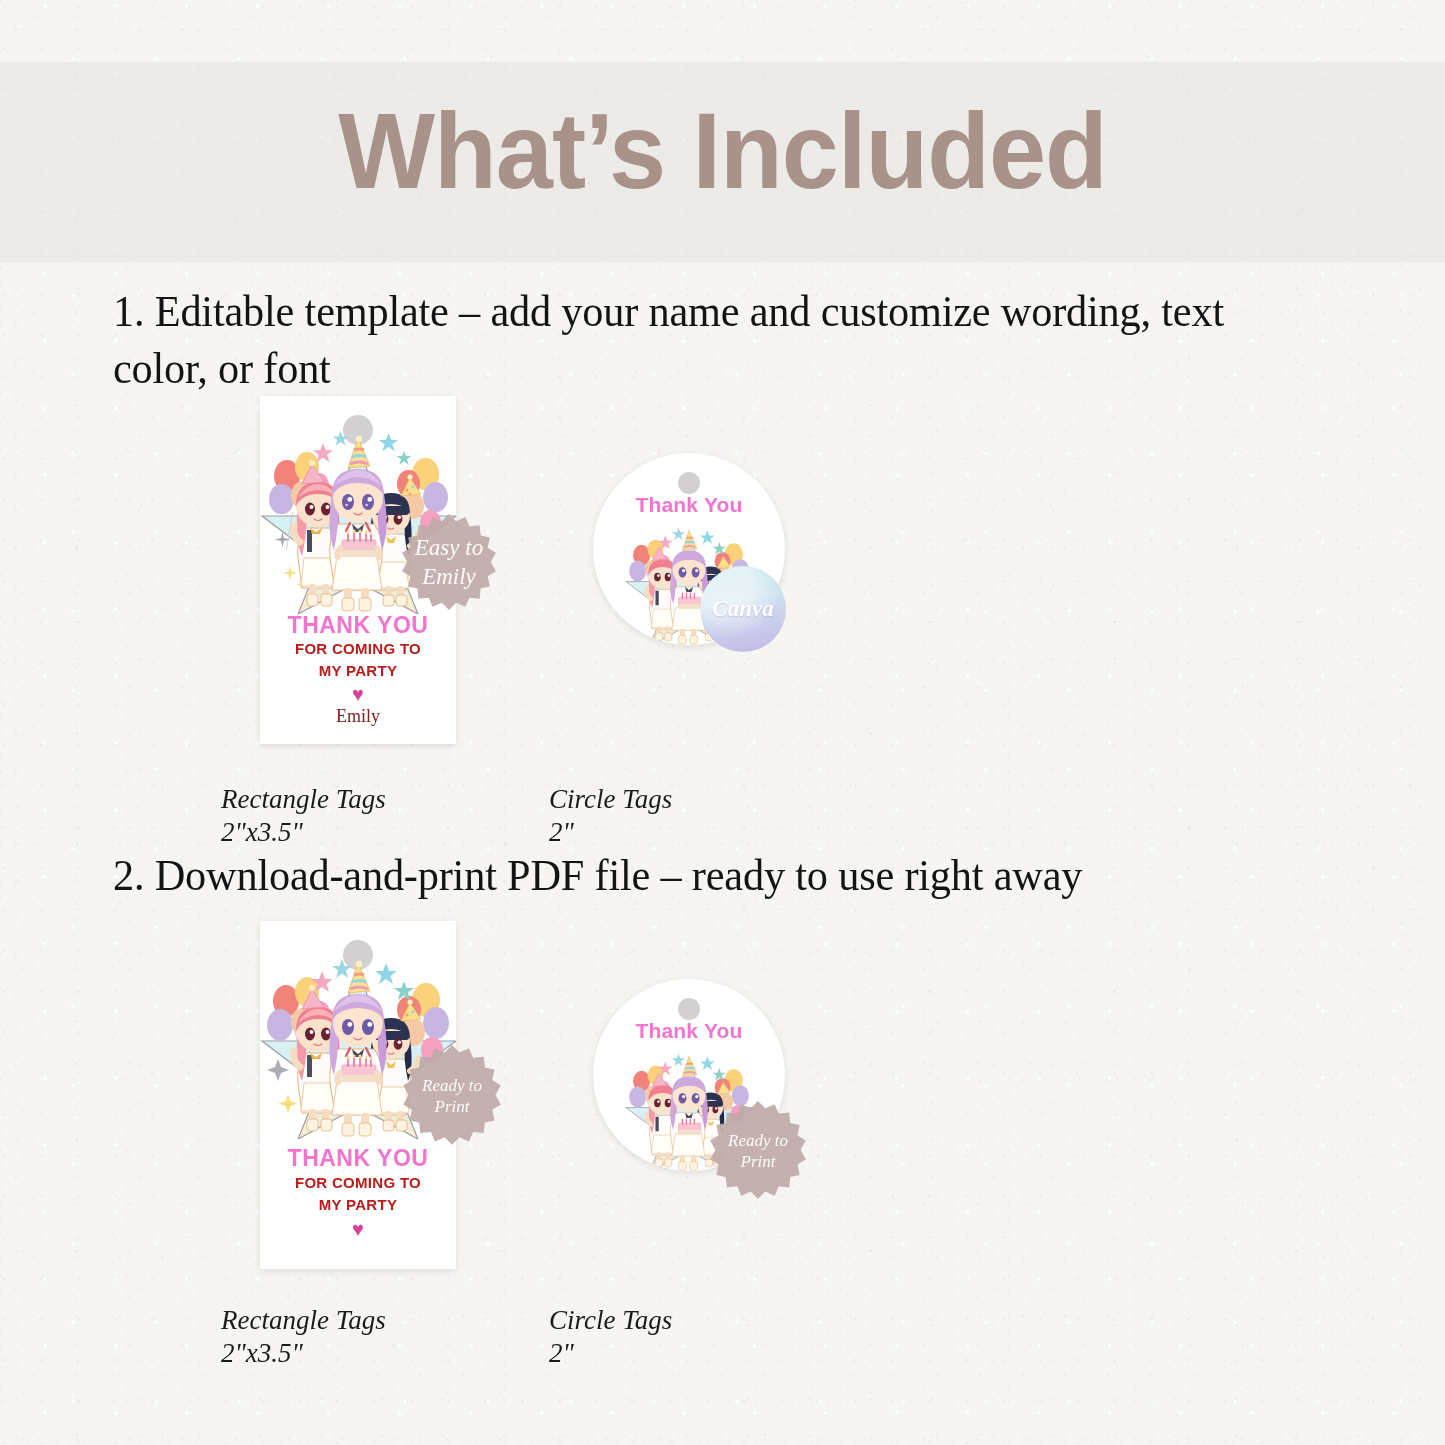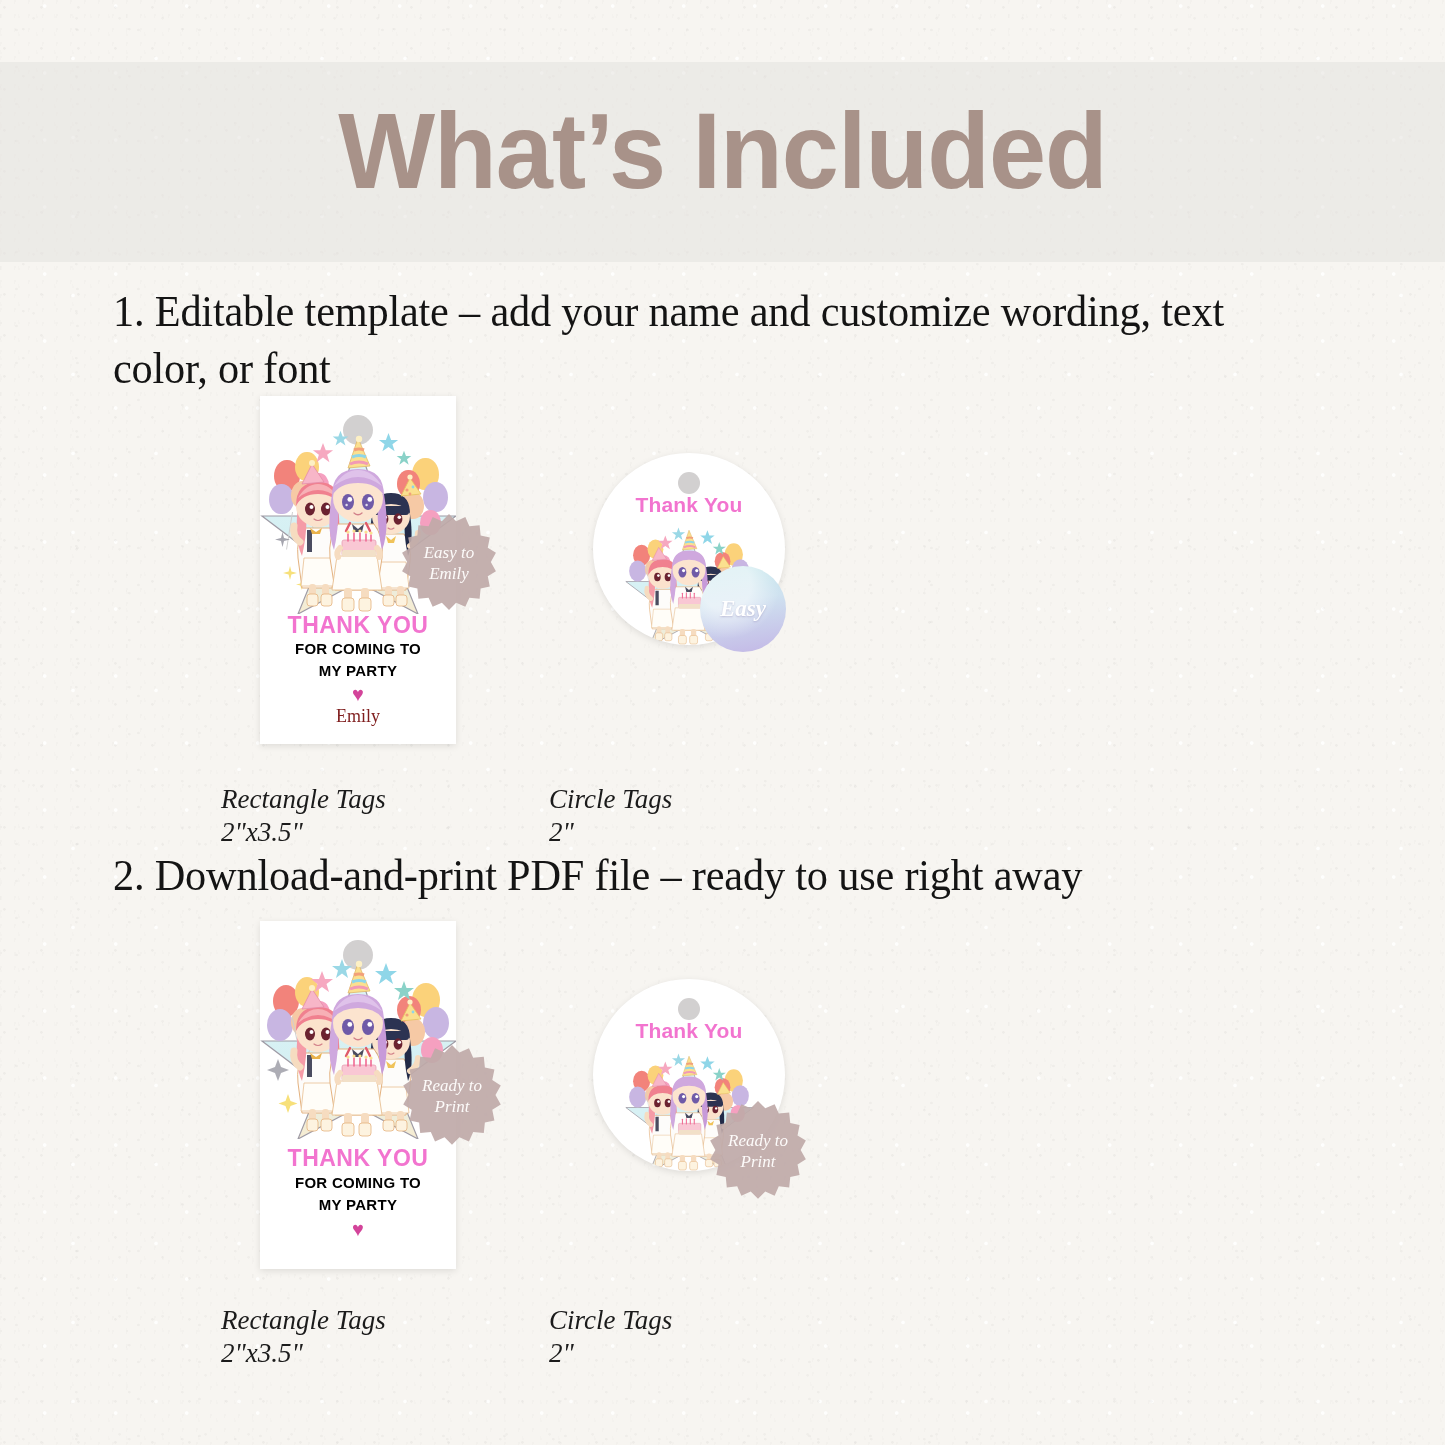--- a/index.html
+++ b/index.html
@@ -89,21 +89,21 @@
   .sparkle{position:absolute;}
 
   
   .rt-text{position:absolute;left:0;width:100%;text-align:center;}
   .t-thankyou{
     font-family:"Liberation Sans", sans-serif;font-weight:bold;
     color:#f274cf;letter-spacing:.5px;
   }
   .t-line{
     font-family:"Liberation Sans", sans-serif;font-weight:bold;
-    color:#000000;letter-spacing:.3px;
+    color:#b91c1c;letter-spacing:.3px;
   }
   .t-heart{color:#d3449a;line-height:1;}
   .t-name{
     font-family:"Liberation Serif", serif;
     color:#7f1d1d;
   }
 
   
   .circ-tag{
     position:absolute;width:192px;height:192px;border-radius:50%;
@@ -344,21 +344,21 @@
     <div class="t-line" style="font-size:15px;">MY PARTY</div>
   </div>
   <div class="rt-text" style="top:288px;">
     <div class="t-heart" style="font-size:20px;">♥</div>
   </div>
   <div class="rt-text" style="top:310px;">
     <div class="t-name" style="font-size:18px;">Emily</div>
   </div>
 </div>
 
-<div class="badge" style="left:398px;top:512px;width:102px;height:102px;font-size:17px;">
+<div class="badge" style="left:398px;top:512px;width:102px;height:102px;font-size:23px;">
   <svg class="badge-shape" viewBox="0 0 100 100">
     <polygon fill="#bfa9a8" opacity=".92" points="50,2 57,9 66,5 70,14 80,13 81,23 90,25 88,35 96,40 91,49 96,58 88,63 90,73 81,75 80,85 70,84 66,93 57,89 50,96 43,89 34,93 30,84 20,85 19,75 10,73 12,63 4,58 9,49 4,40 12,35 10,25 19,23 20,13 30,14 34,5 43,9"></polygon>
   </svg>
   <span class="badge-text">
     <span>Easy to</span><br>
     <span>Emily</span>
   </span>
 </div>
 
 <div class="circ-tag" style="left:593px;top:453px;">
@@ -464,21 +464,21 @@
             <line x1="94" y1="109" x2="94" y2="117"></line>
           <line x1="100" y1="109" x2="100" y2="117"></line>
             <line x1="106" y1="110" x2="106" y2="117"></line>
         </g>
       </g>
       </svg>
   </div>
 </div>
 
 <div class="canva-badge" style="left:700px;top:566px;width:86px;height:86px;">
-  <span class="canva-text" style="font-size:23px;">Easy</span>
+  <span class="canva-text" style="font-size:23px;">Canva</span>
 </div>
 
 <div class="caption" style="left:221px;top:783px;">
   <span>Rectangle Tags</span>
   <span class="cap-sub">2"x3.5"</span>
 </div>
 <div class="caption" style="left:549px;top:783px;">
   <span>Circle Tags</span>
   <span class="cap-sub">2"</span>
 </div>

